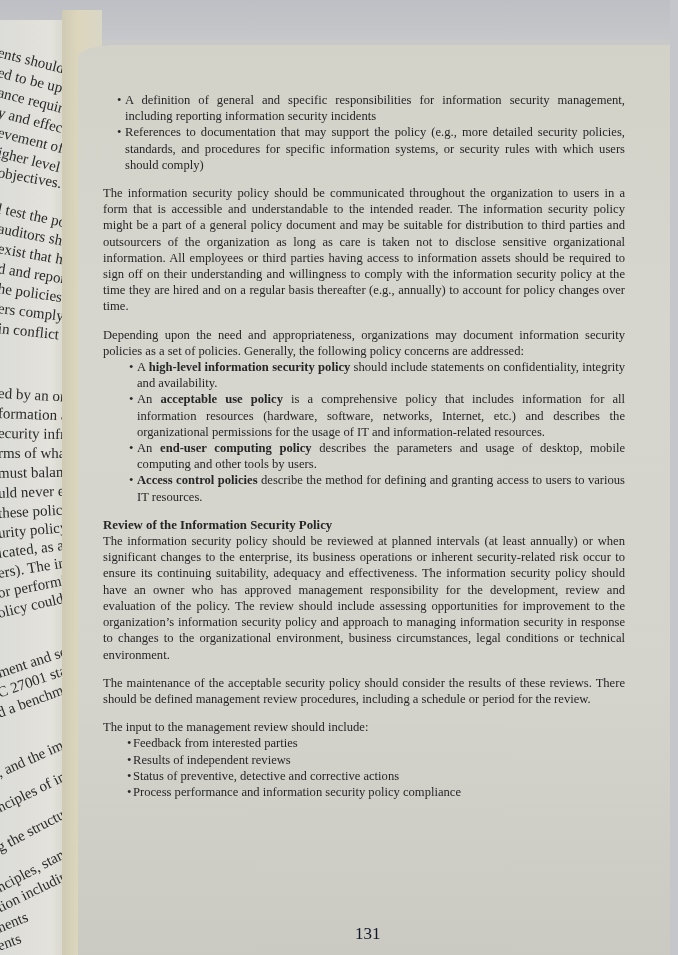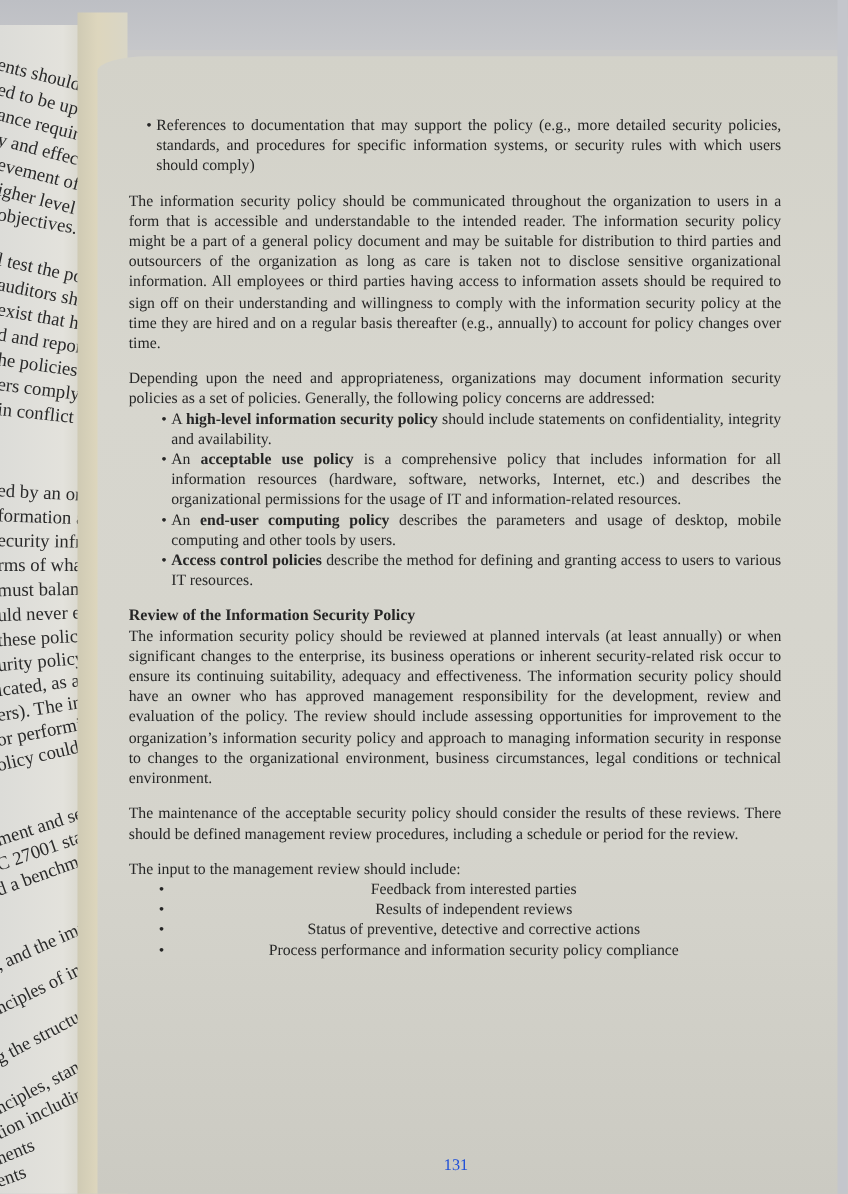--- a/index.html
+++ b/index.html
@@ -43,24 +43,24 @@
   }
   .content p { margin: 0; }
   .bullet { position: relative; padding-left: 22px; }
   .bullet::before { content: "\2022"; position: absolute; left: 14px; top: 0; }
   .bullet.inset { padding-left: 34px; }
   .bullet.inset::before { left: 26px; }
   .gap { height: 12px; }
   b { font-weight: bold; }
   .heading { font-weight: bold; font-size: 12.8px; }
   .plain-list { padding-left: 30px; }
-  .plain-list .item { position: relative; padding-left: 0; text-align: center; }
+  .plain-list .item { position: relative; padding-left: 0; text-align: left; }
   .plain-list .item::before { content: "\2022"; position: absolute; left: -6px; }
   .page-number {
-    position: absolute; left: 355px; top: 924px; font-size: 13px; color: #1d4ed8;
+    position: absolute; left: 355px; top: 924px; font-size: 17px; color: #0f172a;
   }
 </style>
 </head>
 <body>
 
 <div class="top-bg"></div>
 
 <div class="left-page">
   <div class="left-line" style="left:-2px;top:24px;transform:rotate(14deg);">ents should spe</div>
   <div class="left-line" style="left:-2px;top:44px;transform:rotate(14deg);">ed to be update</div>
@@ -98,20 +98,21 @@
   <div class="left-line" style="left:-2px;top:880px;transform:rotate(-26deg);">tion including:</div>
   <div class="left-line" style="left:-2px;top:900px;transform:rotate(-22deg);">nents</div>
   <div class="left-line" style="left:-2px;top:918px;transform:rotate(-20deg);">ents</div>
 </div>
 
 <div class="gutter"></div>
 <div class="right-page"></div>
 <div class="right-edge"></div>
 
 <div class="content">
+  <p class="bullet">A definition of general and specific responsibilities for information security management, including reporting information security incidents</p>
   <p class="bullet">References to documentation that may support the policy (e.g., more detailed security policies, standards, and procedures for specific information systems, or security rules with which users should comply)</p>
   <div class="gap"></div>
   <p>The information security policy should be communicated throughout the organization to users in a form that is accessible and understandable to the intended reader. The information security policy might be a part of a general policy document and may be suitable for distribution to third parties and outsourcers of the organization as long as care is taken not to disclose sensitive organizational information. All employees or third parties having access to information assets should be required to sign off on their understanding and willingness to comply with the information security policy at the time they are hired and on a regular basis thereafter (e.g., annually) to account for policy changes over time.</p>
   <div class="gap"></div>
   <p>Depending upon the need and appropriateness, organizations may document information security policies as a set of policies. Generally, the following policy concerns are addressed:</p>
 
   <p class="bullet inset"><span>A </span><b>high-level information security policy</b><span> should include statements on confidentiality, integrity and availability.</span></p>
   <p class="bullet inset"><span>An </span><b>acceptable use policy</b><span> is a comprehensive policy that includes information for all information resources (hardware, software, networks, Internet, etc.) and describes the organizational permissions for the usage of IT and information-related resources.</span></p>
   <p class="bullet inset"><span>An </span><b>end-user computing policy</b><span> describes the parameters and usage of desktop, mobile computing and other tools by users.</span></p>
   <p class="bullet inset"><span></span><b>Access control policies</b><span> describe the method for defining and granting access to users to various IT resources.</span></p>

